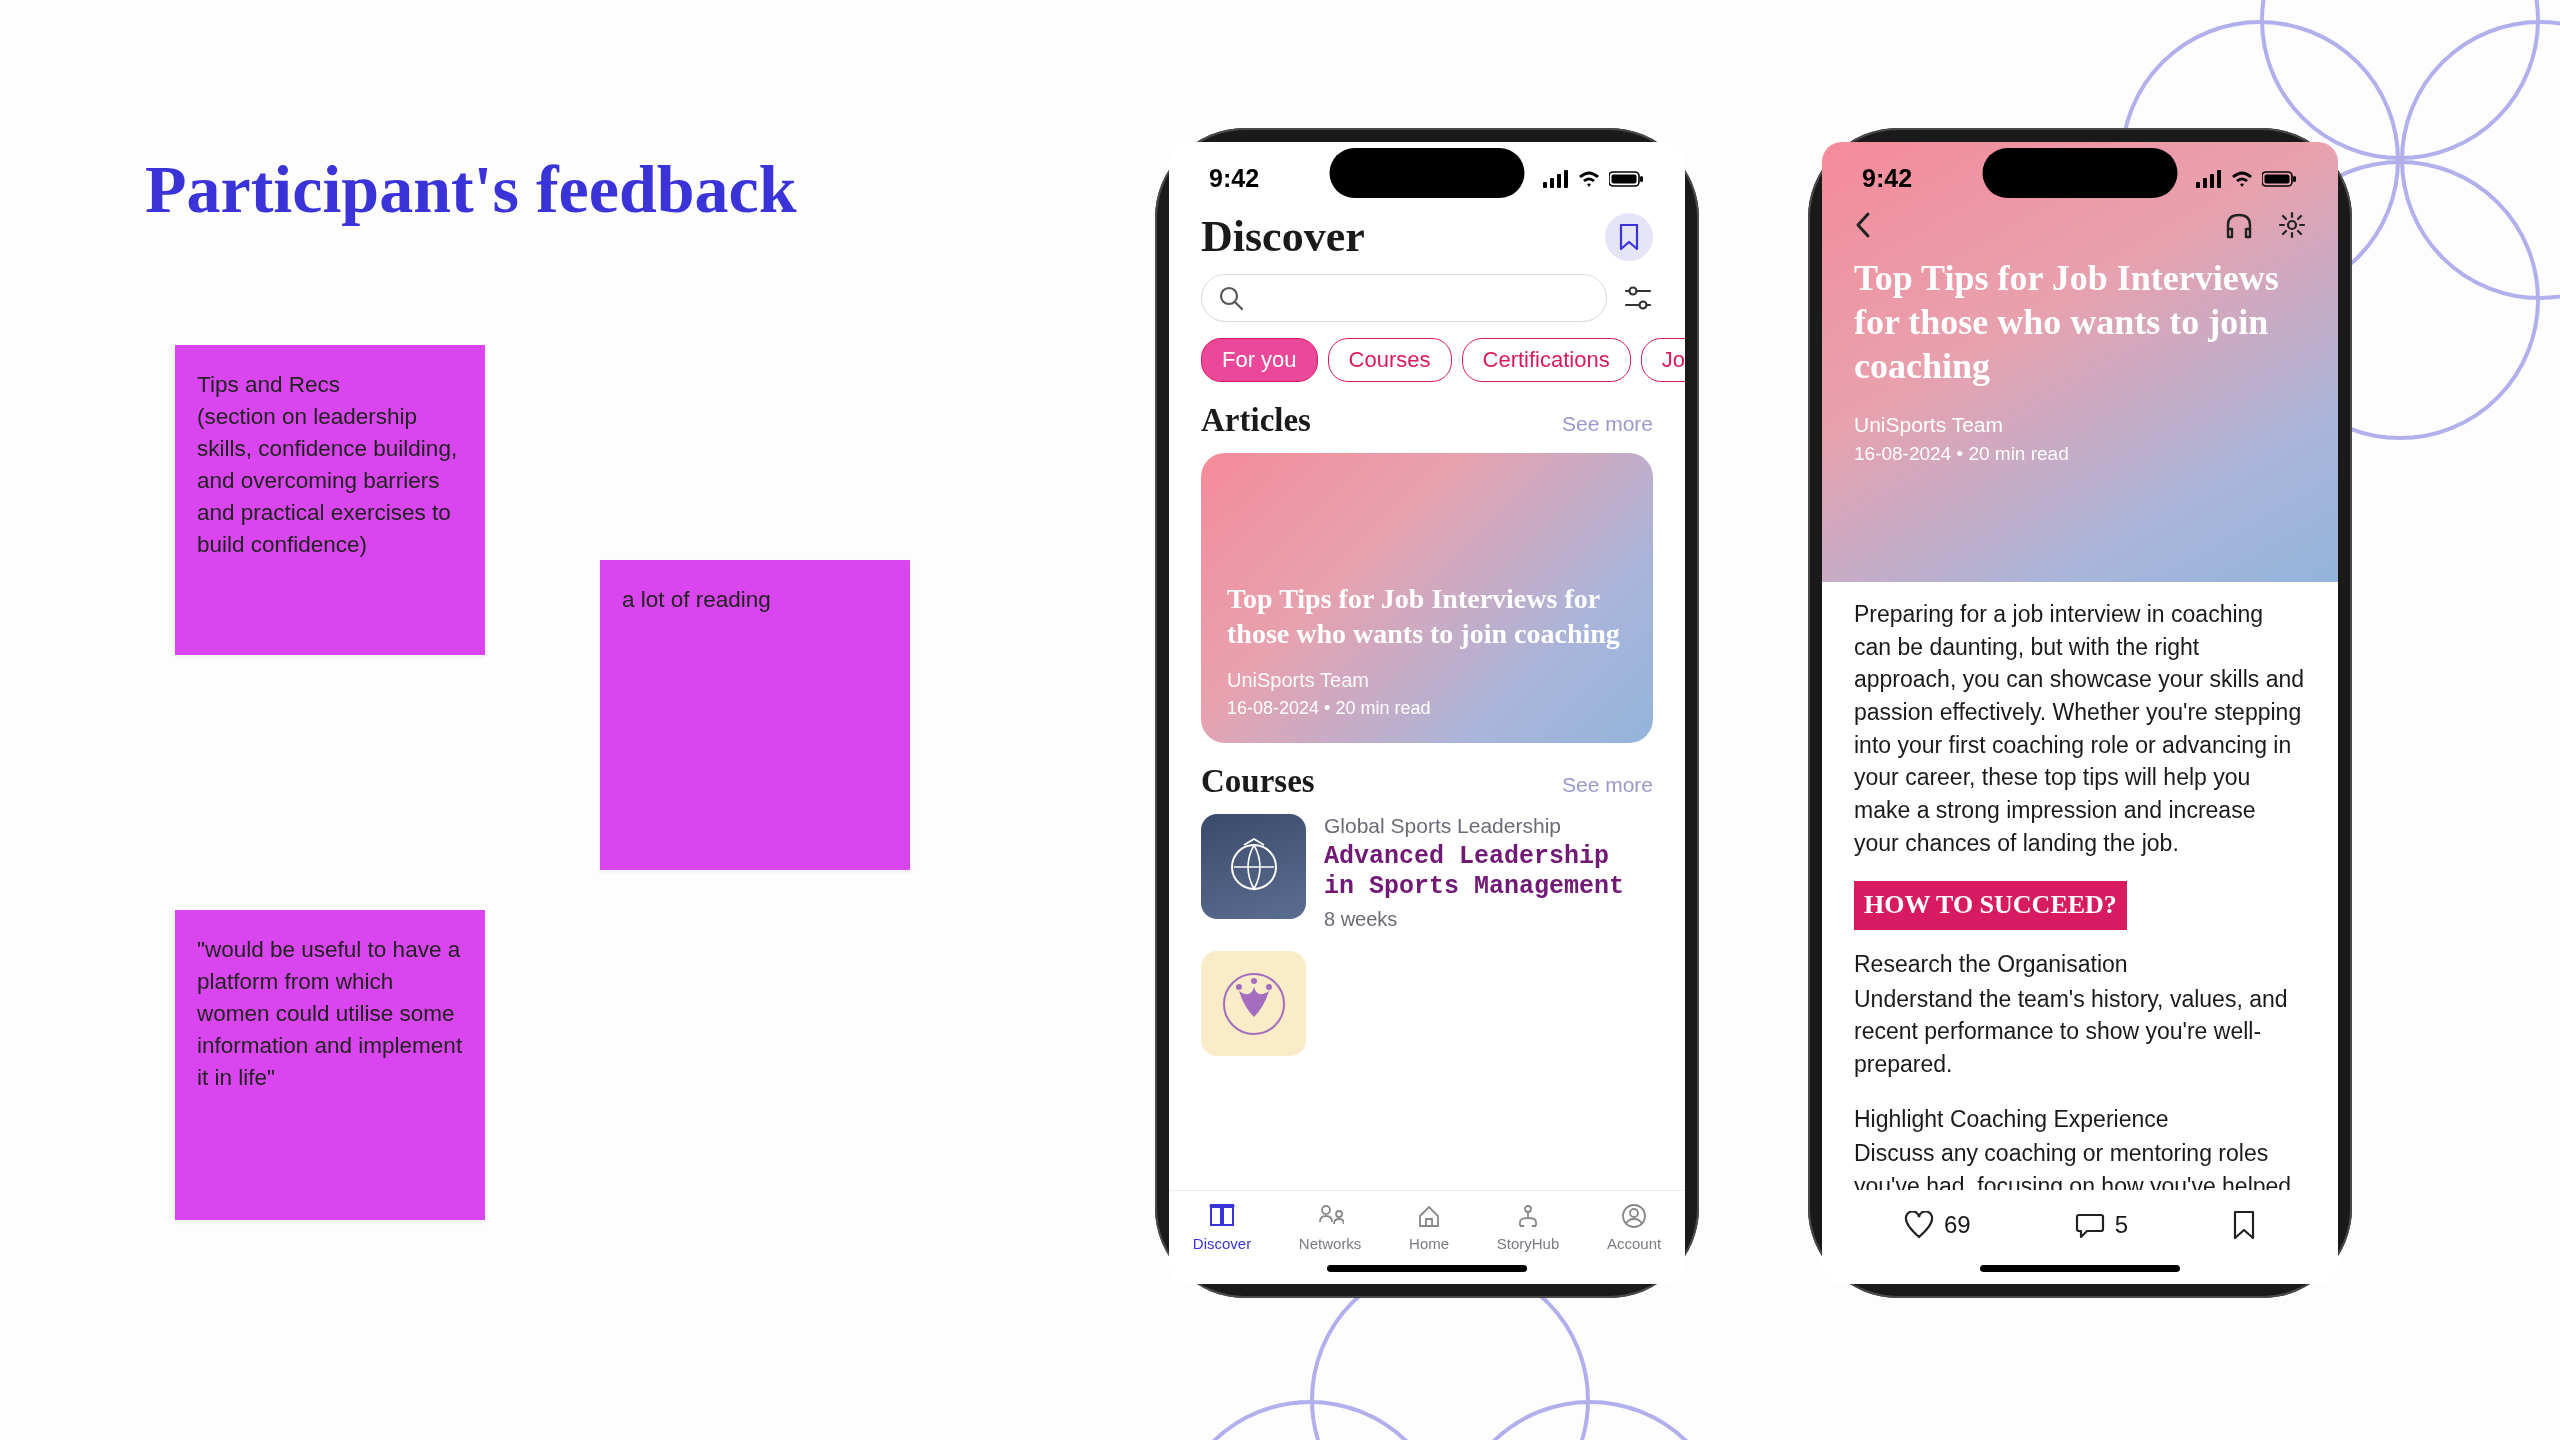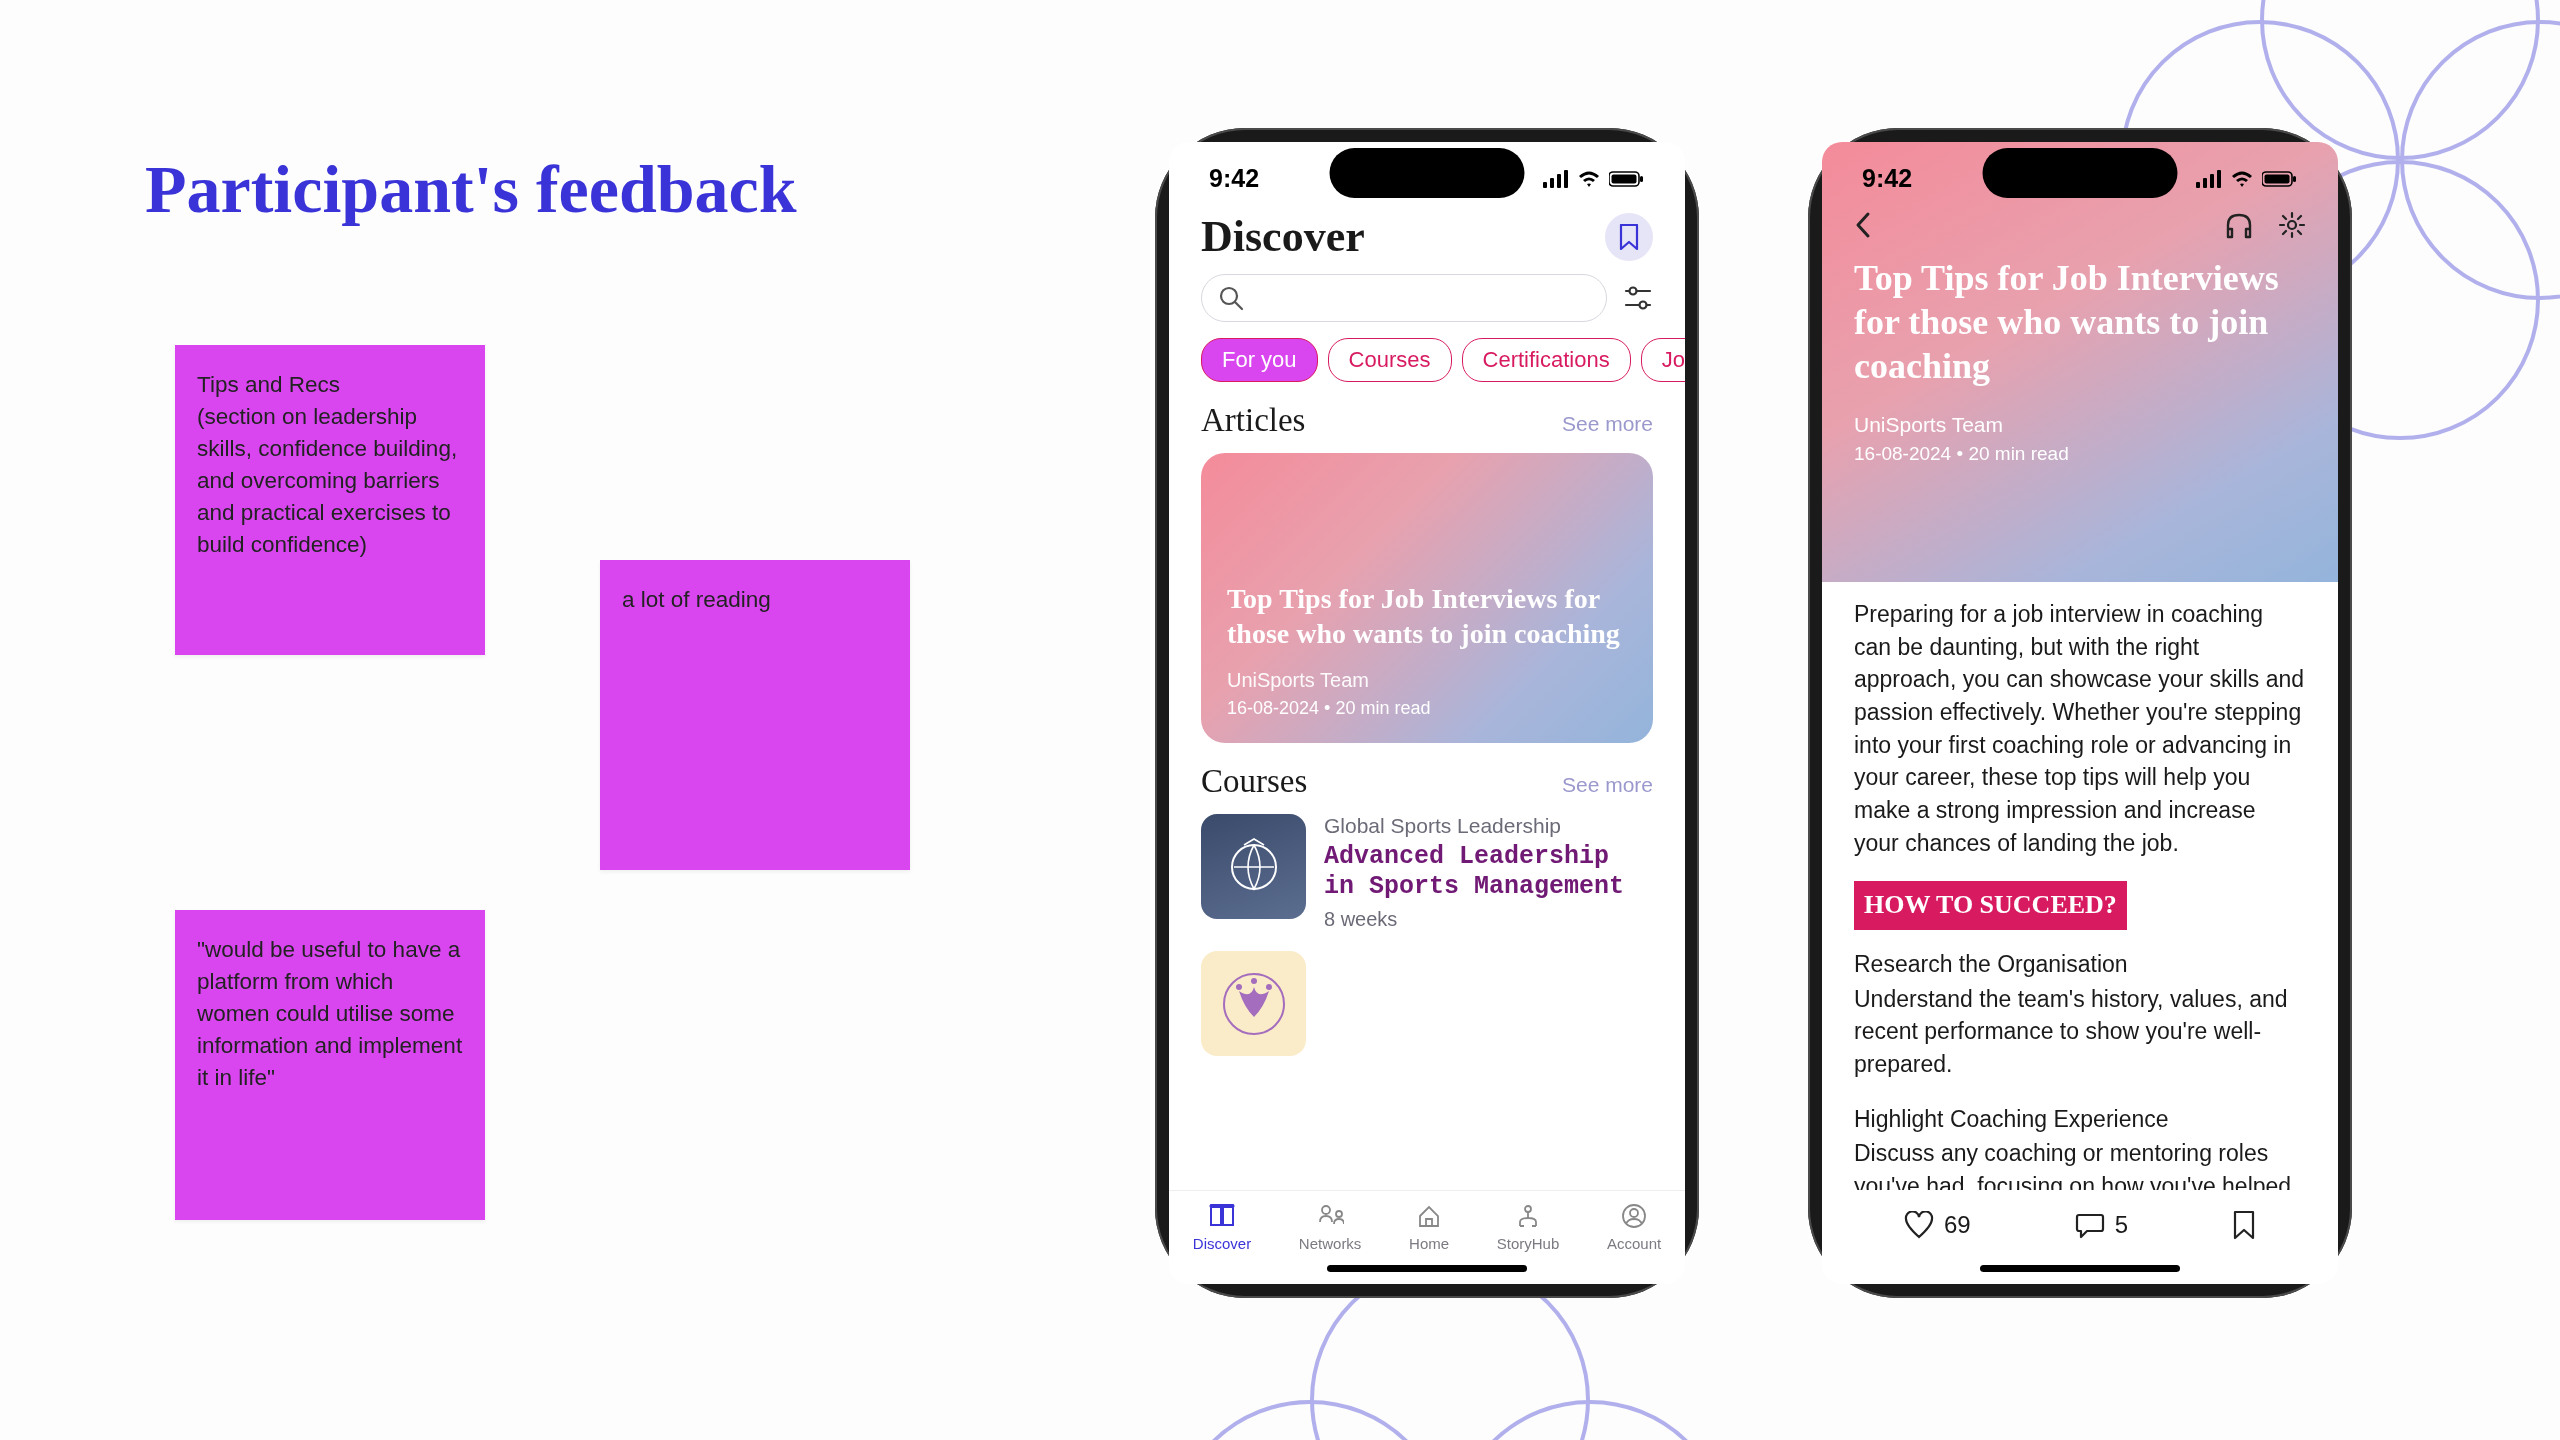--- a/index.html
+++ b/index.html
@@ -138,35 +138,35 @@
 }
 .chip {
   padding: 8px 20px;
   border-radius: 20px;
   font-size: 22px;
   white-space: nowrap;
   border: 1.5px solid #d81b60;
   color: #d81b60;
 }
 .chip.active {
-  background: #d946ef;
+  background: #ec4899;
   color: #fff;
   border-color: #d81b60;
 }
 
 .section-header {
   display: flex;
   justify-content: space-between;
   align-items: baseline;
   padding: 0 32px 14px;
 }
 .section-title {
   font-family: Georgia, serif;
   font-size: 33px;
-  font-weight: 400;
+  font-weight: 700;
   color: #1a1a1a;
 }
 .see-more {
   font-size: 21px;
   color: #9a98cc;
 }
 
 .article-card {
   margin: 0 32px 20px;
   height: 290px;

